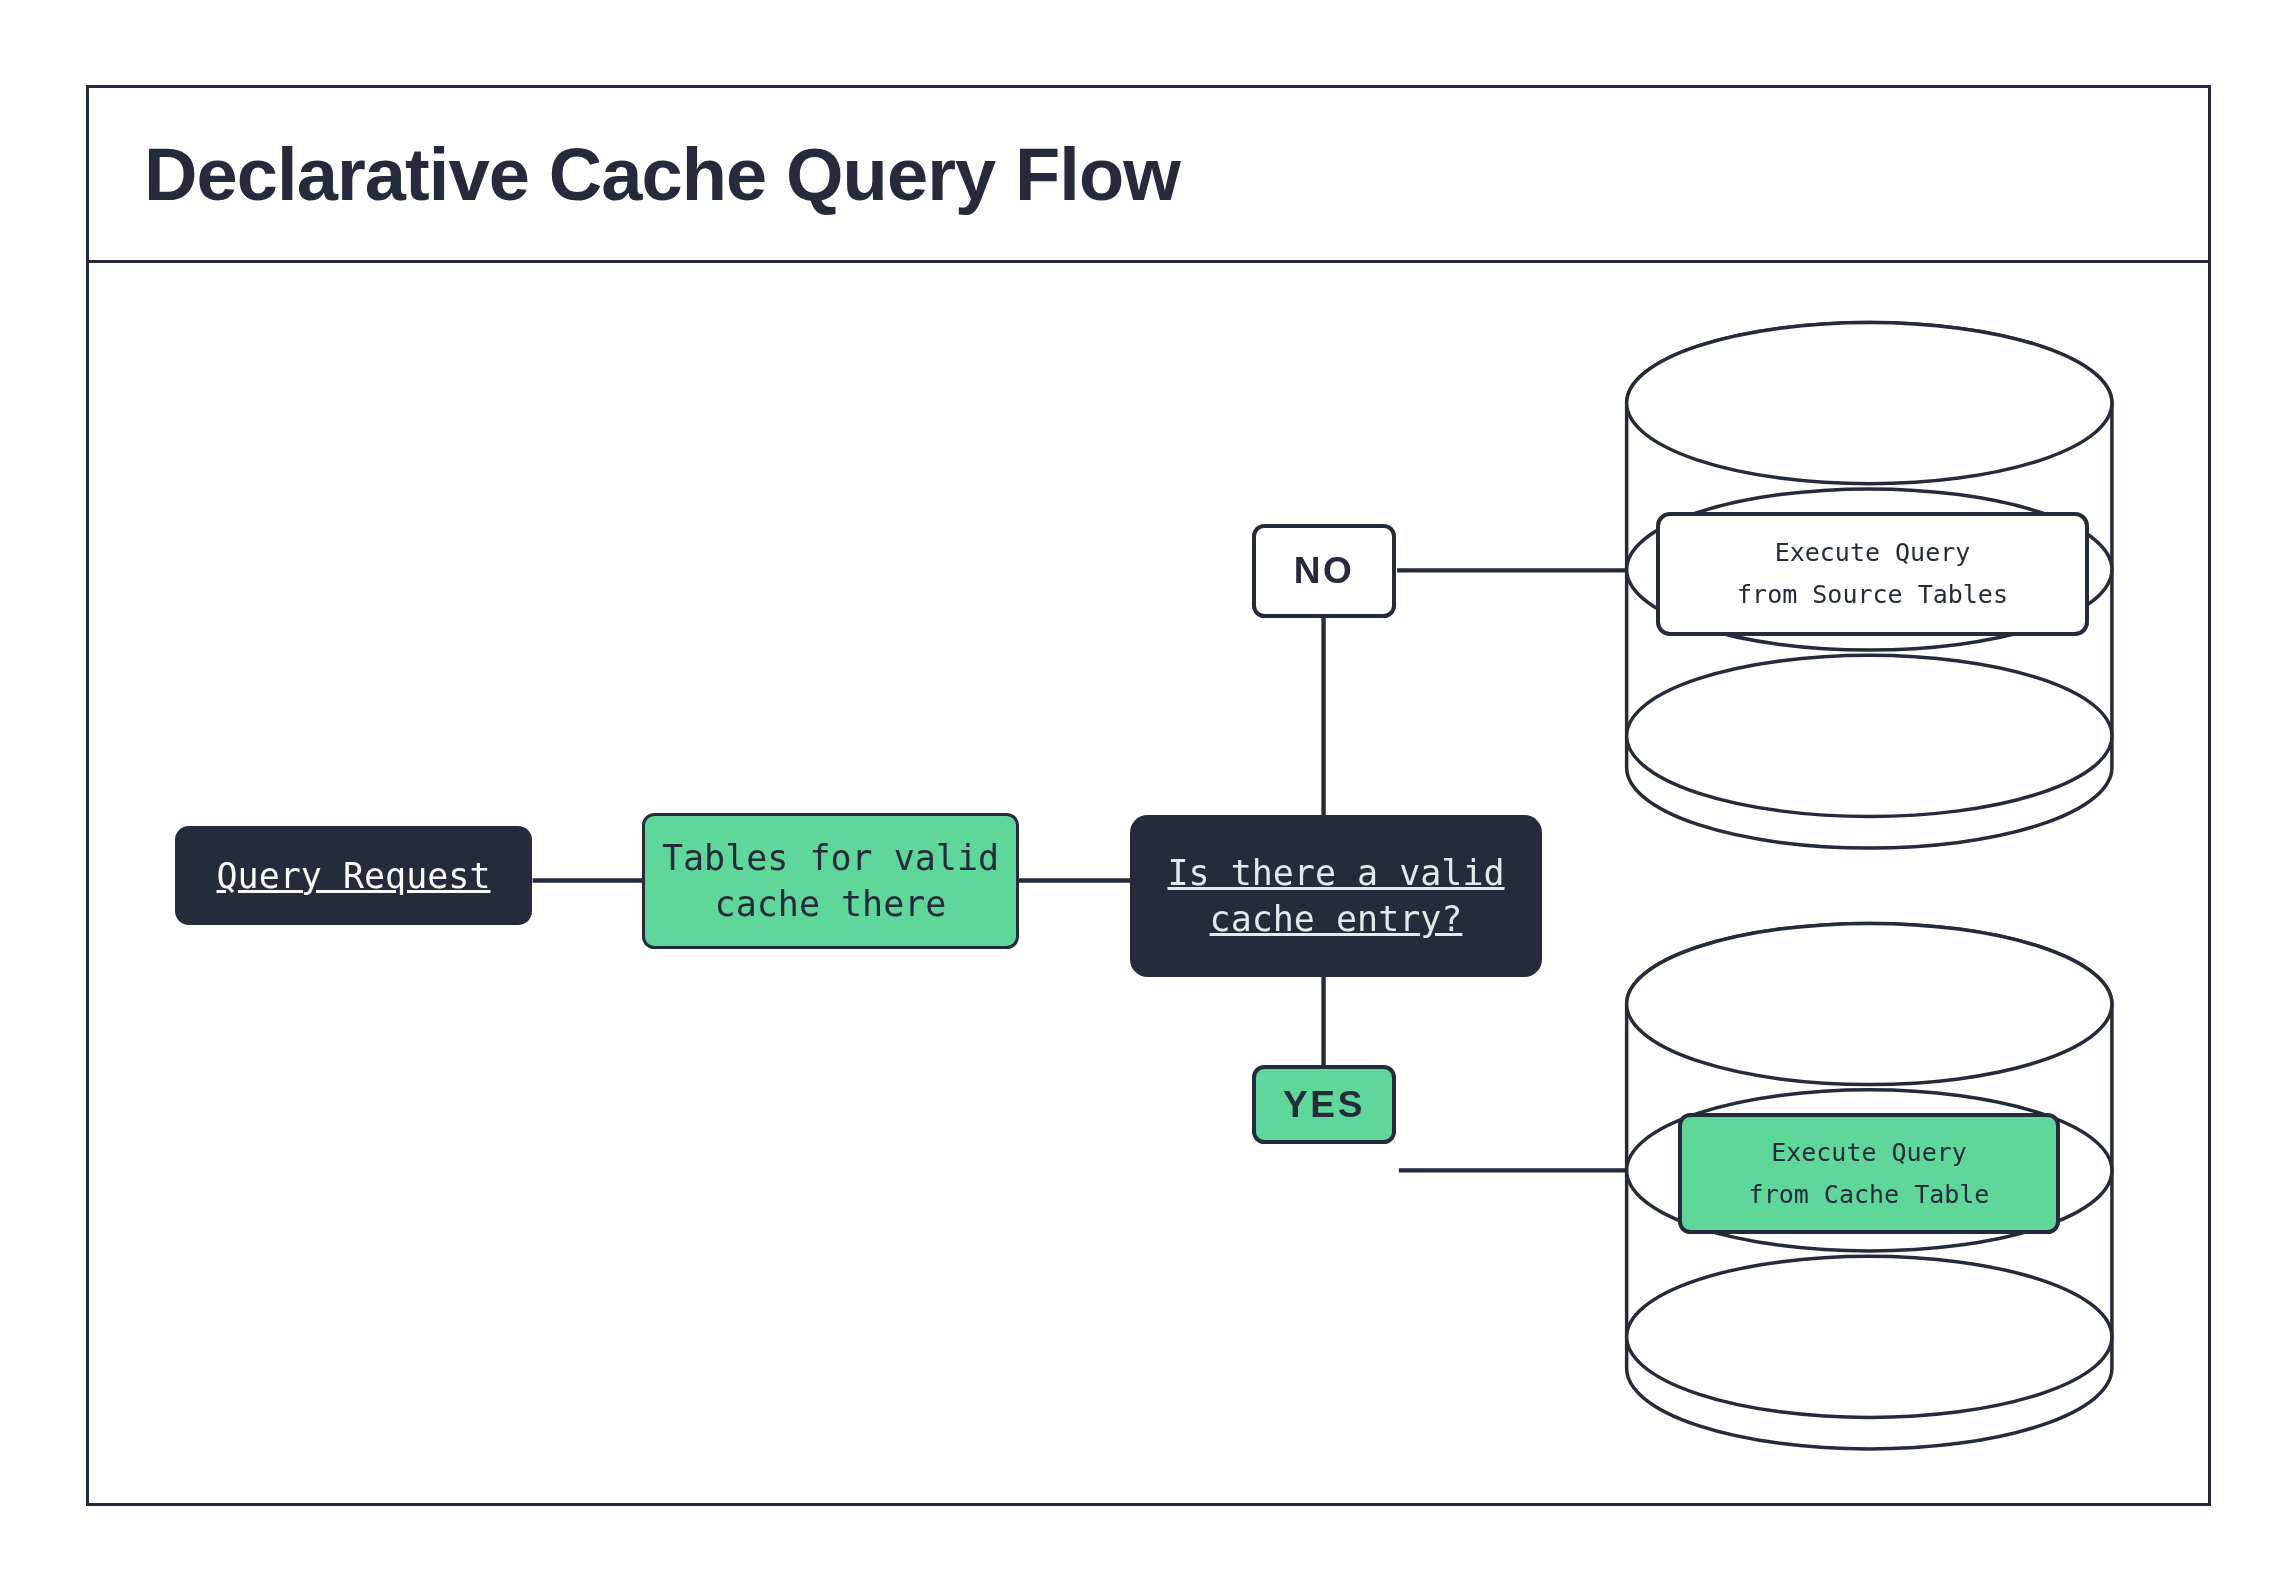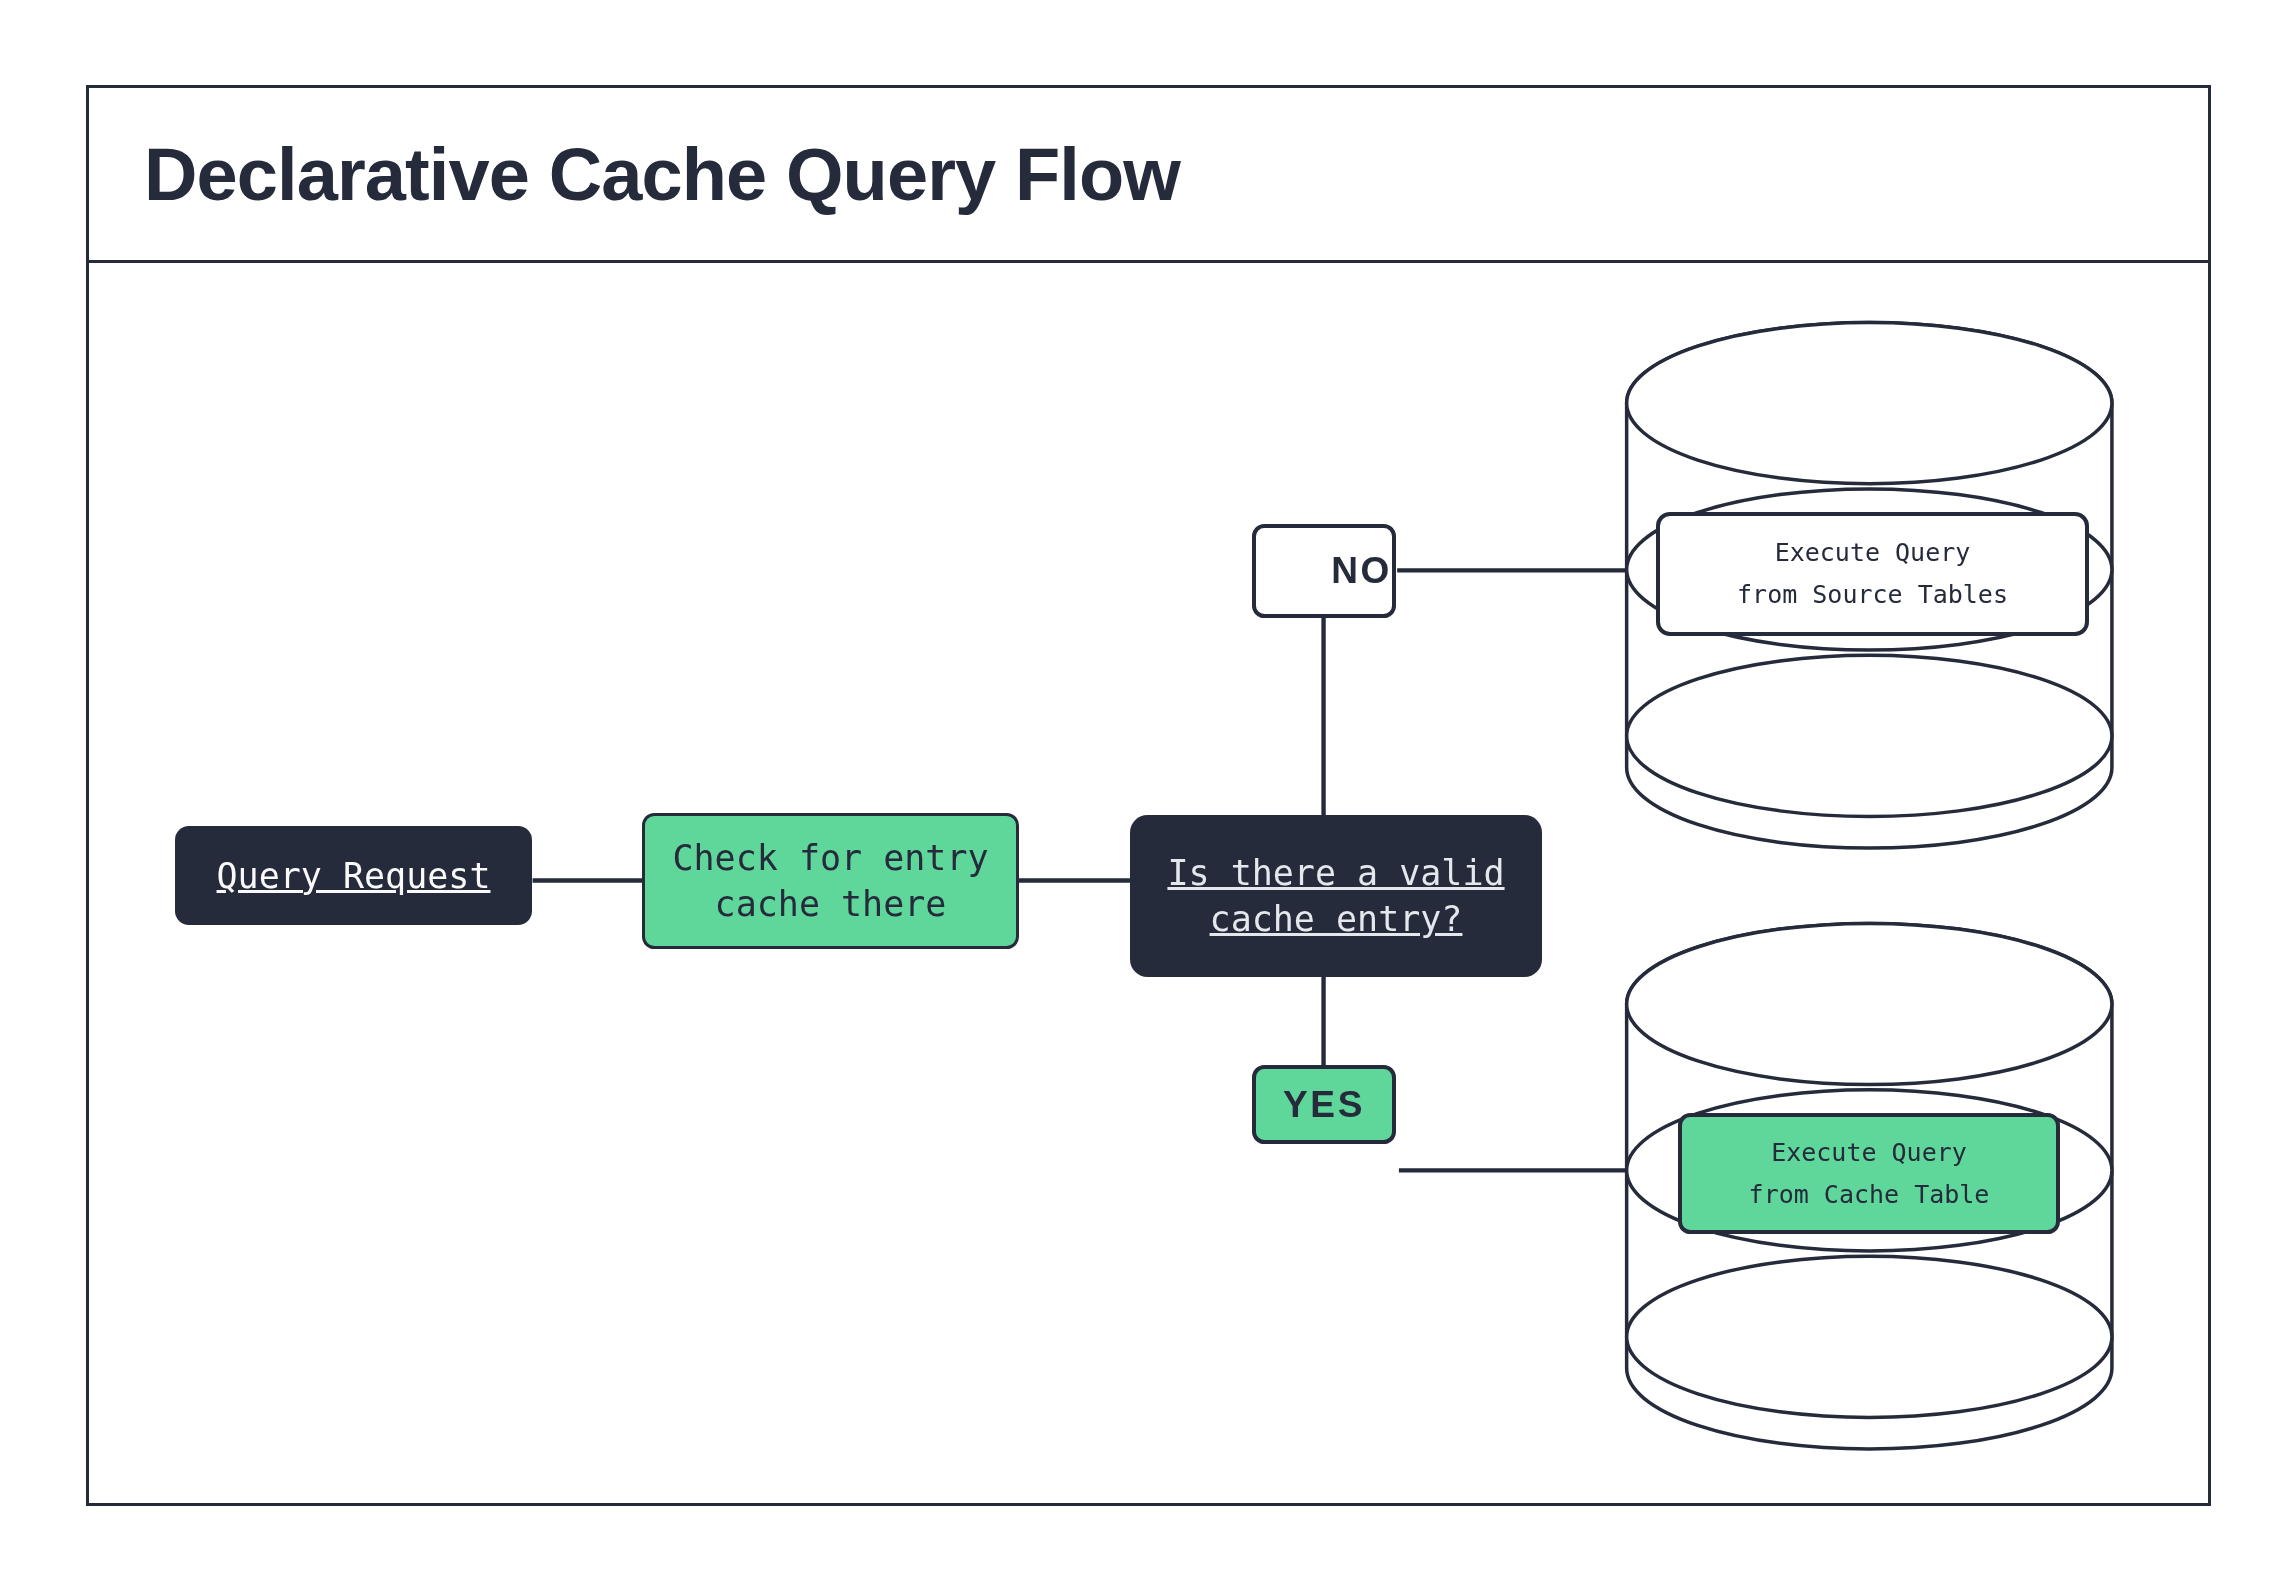--- a/index.html
+++ b/index.html
@@ -40,21 +40,21 @@
   .white-node{background:#FFFFFF;color:#262B3B;border:4.4px solid #262B3B;border-radius:12.3px;}
   .flow-text{font-size:35px;line-height:46px;}
   .db-text{font-size:25px;line-height:42px;}
   .tag-text{
     font-family:"Liberation Sans","DejaVu Sans",sans-serif;
     font-size:37px;font-weight:700;letter-spacing:2.6px;
   }
   #query-request{left:175px;top:826px;width:357px;height:99px;}
   #check-cache{left:642px;top:813px;width:377px;height:136px;}
   #decision{left:1130px;top:815px;width:412px;height:162px;border-radius:17.5px;color:#E4E7EB;}
-  #no-box{left:1252px;top:524px;width:144px;height:94px;align-items:flex-end;}
+  #no-box{left:1252px;top:524px;width:144px;height:94px;}
   #yes-box{left:1252px;top:1065px;width:144px;height:79px;border-width:4.4px;}
   #source-label{left:1656px;top:512px;width:433px;height:124px;border-width:4.4px;border-radius:14px;}
   #cache-label{left:1678px;top:1113px;width:382px;height:121px;border-width:4.4px;}
 </style>
 </head>
 <body>
 
 <div class="canvas">
 
   <svg class="layer" width="2295" height="1591" viewBox="0 0 2620 1816">
@@ -86,21 +86,21 @@
     <div class="titlebar">
       <div class="title">Declarative Cache Query Flow</div>
     </div>
   </div>
 
   <div class="node dark-node flow-text" id="query-request">
     <span class="ln">Query Request</span>
   </div>
 
   <div class="node green-node flow-text" id="check-cache">
-    <span class="ln">Check for entry</span>
+    <span class="ln">Tables for valid</span>
     <span class="ln">cache there</span>
   </div>
 
   <div class="node dark-node flow-text" id="decision">
     <span class="ln">Is there a valid</span>
     <span class="ln">cache entry?</span>
   </div>
 
   <div class="node white-node tag-text" id="no-box">
     <span class="ln">NO</span>

